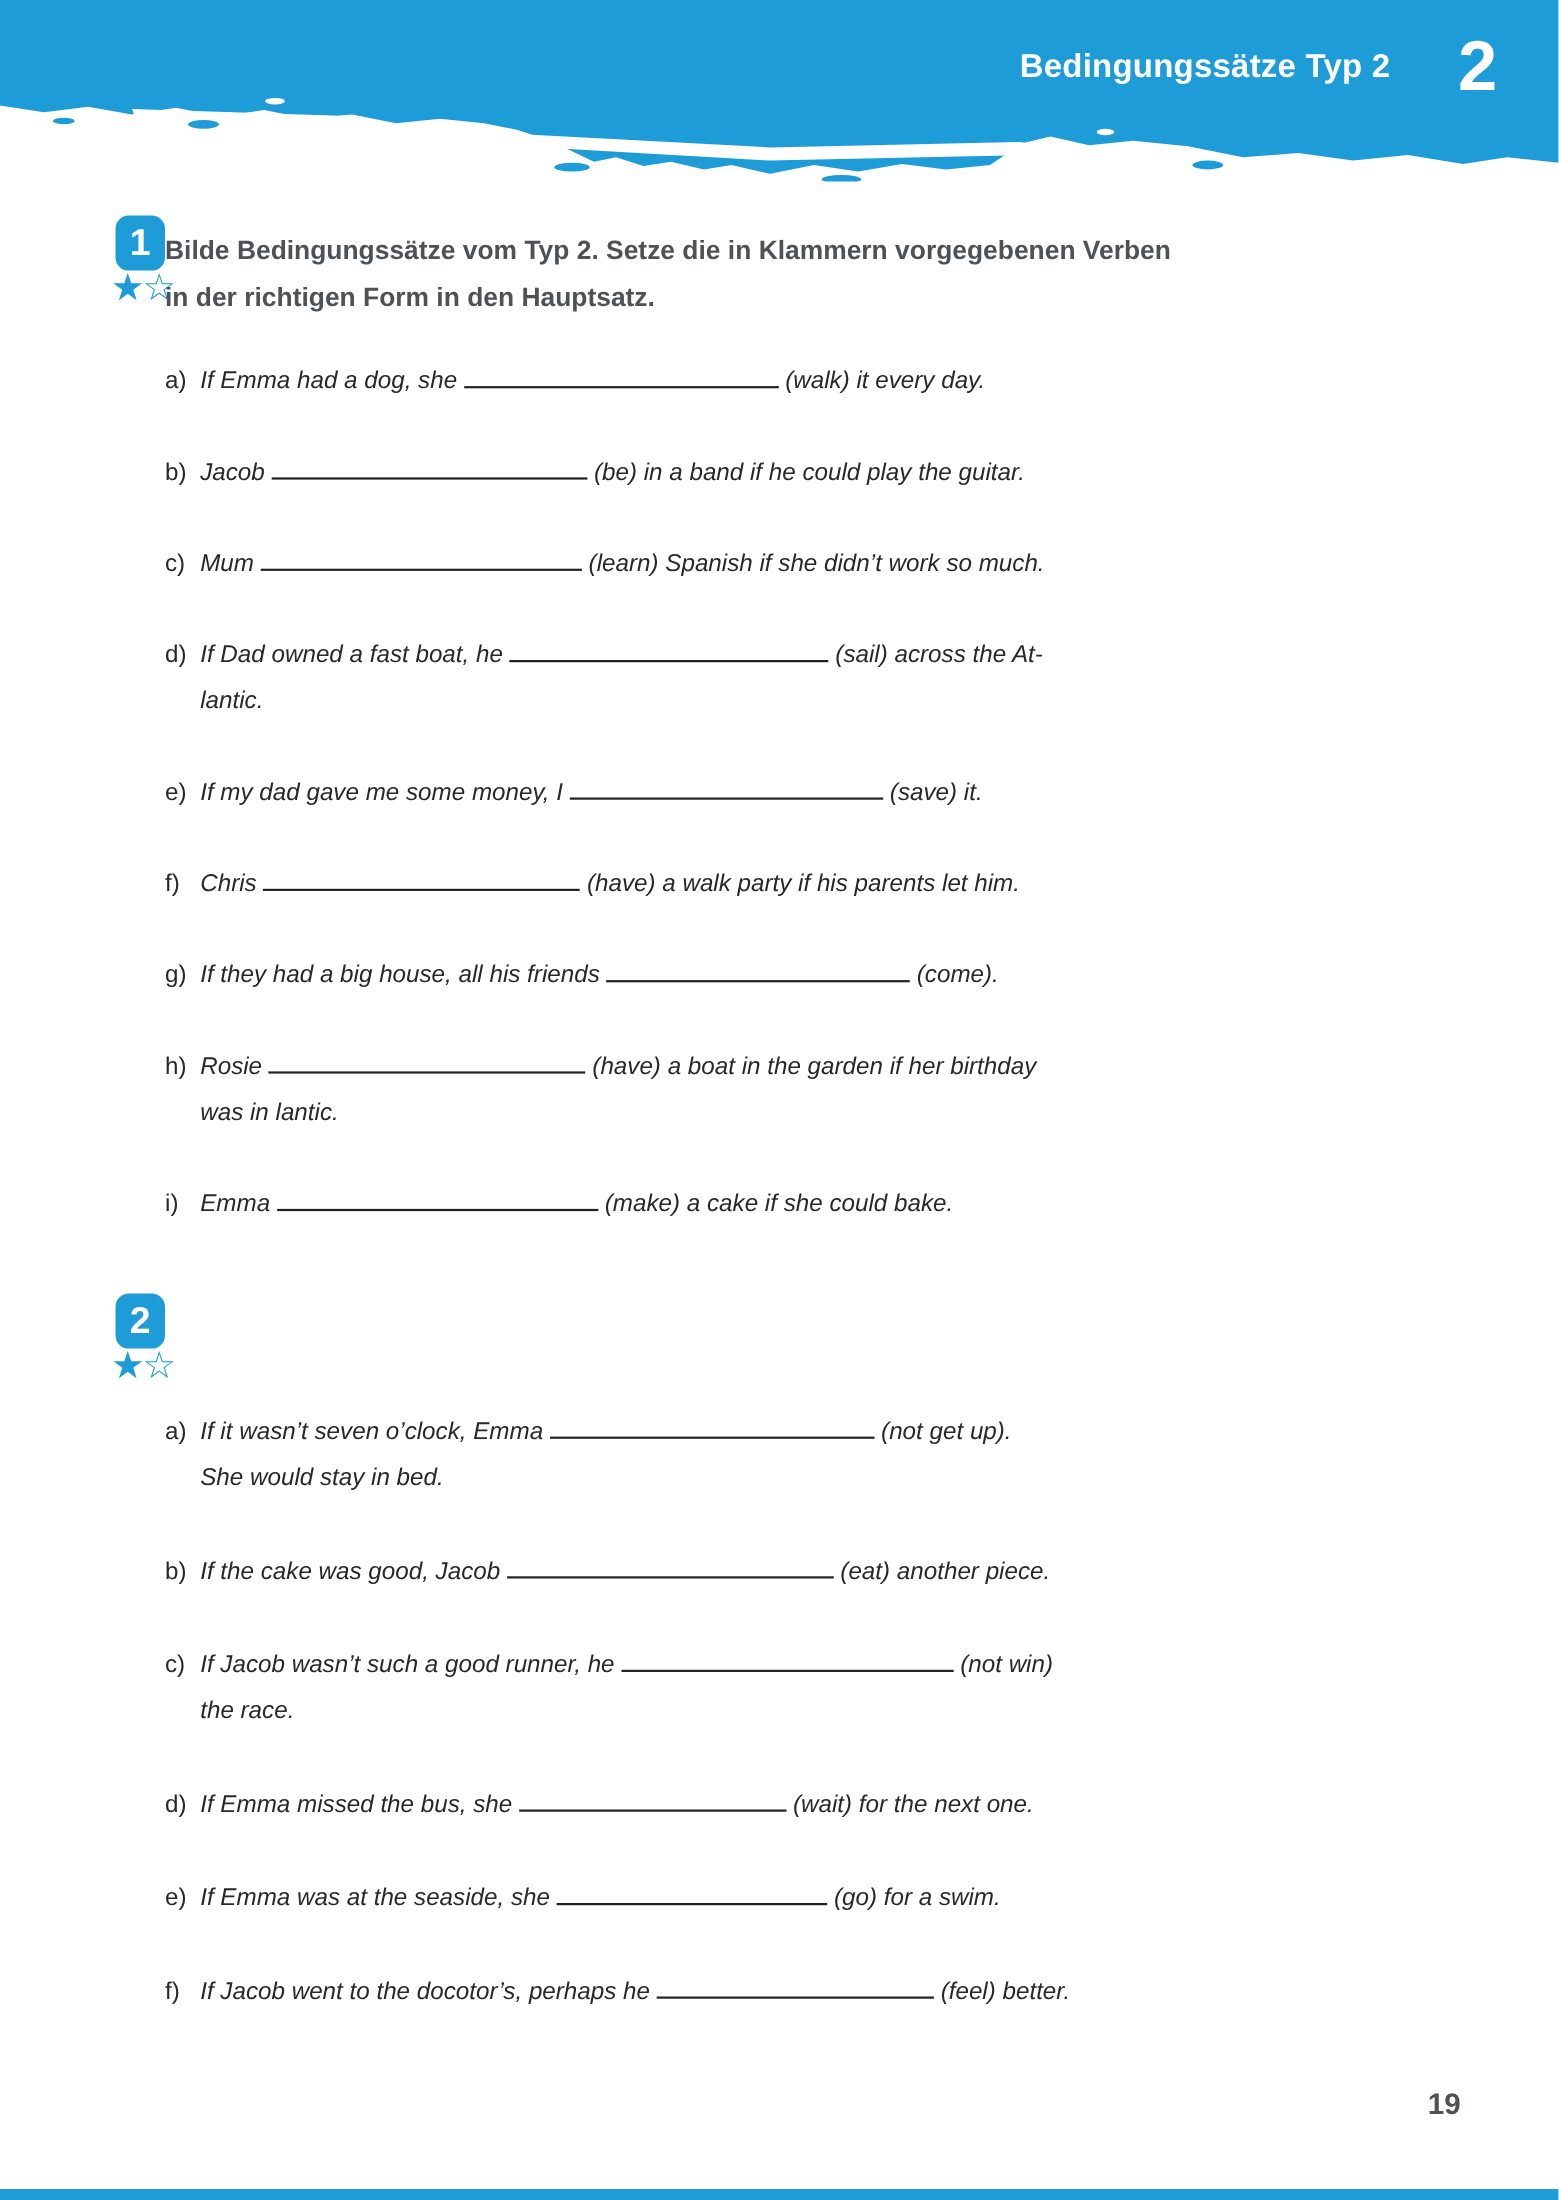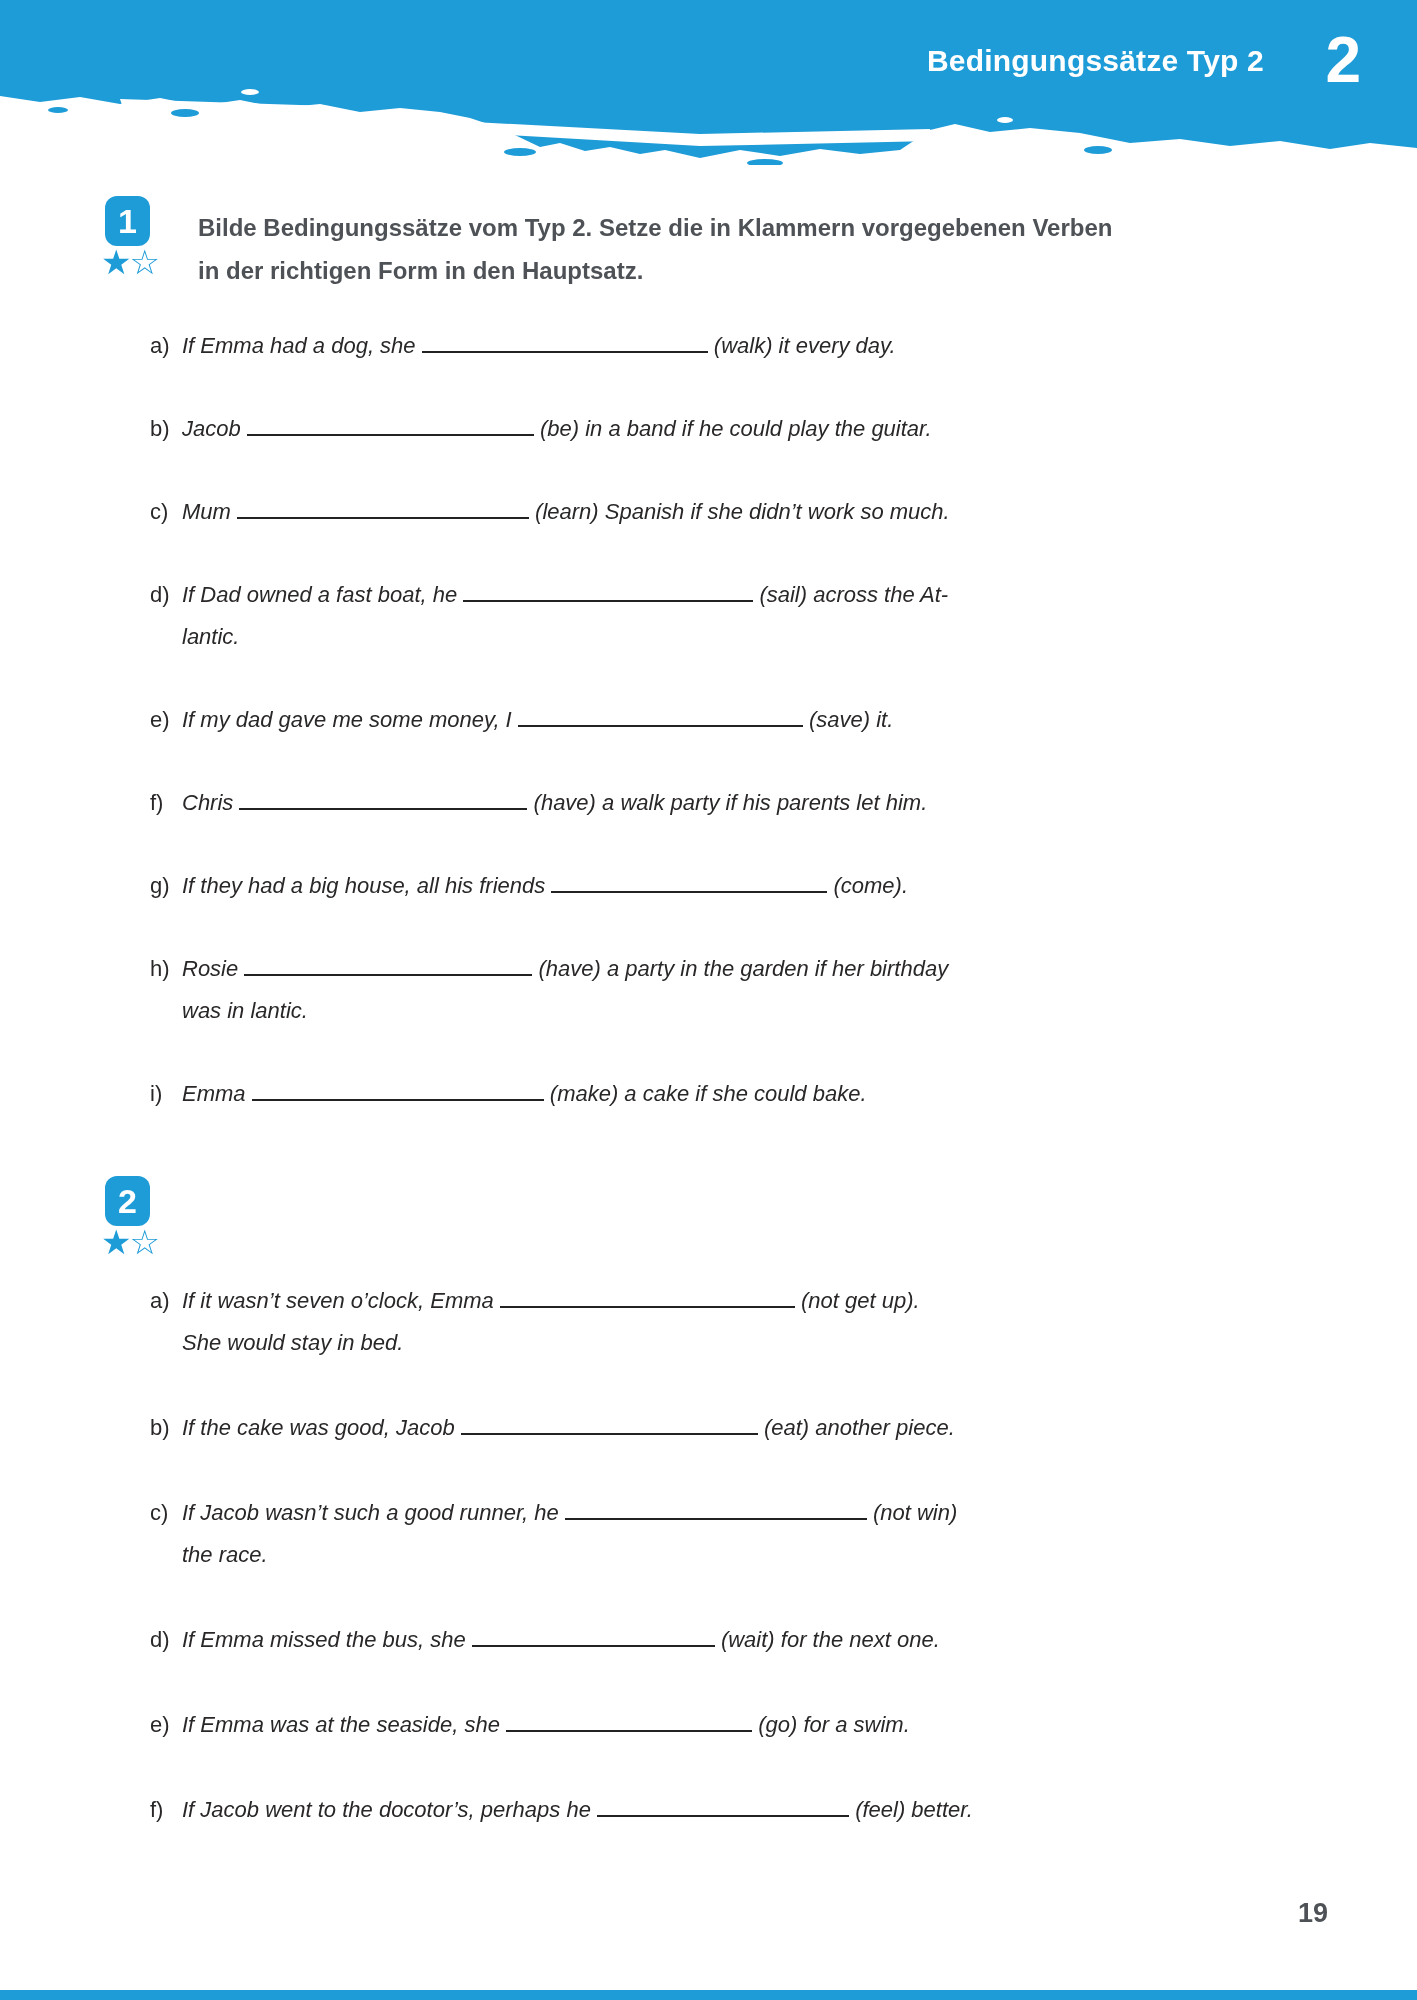--- a/index.html
+++ b/index.html
@@ -31,21 +31,21 @@
     display:flex;align-items:center;justify-content:center;
     color:#ffffff;font-size:34px;font-weight:bold;
   }
   .ex-stars{
     position:absolute;left:101px;top:46px;width:80px;
     font-size:34px;line-height:40px;color:#1e9cd7;letter-spacing:-2px;
     white-space:nowrap;
   }
   .ex-instruction{
     position:absolute;left:150px;top:10px;width:1170px;
-    font-size:24px;font-weight:bold;line-height:43px;color:#4e5256;margin-left:48px;
+    font-size:24px;font-weight:bold;line-height:43px;color:#4e5256;
   }
   .ex-items{position:absolute;left:150px;width:1190px;}
   .ex-1 .ex-items{top:129px;}
   .ex-2 .ex-items{top:104px;}
   .item{display:flex;margin-bottom:41px;}
   .ex-2 .item{margin-bottom:43px;}
   .item-label{flex:none;width:32px;font-size:22px;line-height:42px;color:#2a2729;}
   .item-body{flex:1;font-size:22px;line-height:42px;color:#2a2729;font-style:italic;}
   .blank{
     display:inline-block;height:1em;vertical-align:baseline;
@@ -120,21 +120,21 @@
         <div class="item">
           <span class="item-label">f)</span>
           <span class="item-body"><span>Chris </span><span class="blank" style="width: 288px;"></span><span> (have) a walk party if his parents let him.</span></span>
         </div>
         <div class="item">
           <span class="item-label">g)</span>
           <span class="item-body"><span>If they had a big house, all his friends </span><span class="blank" style="width: 276px;"></span><span> (come).</span></span>
         </div>
         <div class="item">
           <span class="item-label">h)</span>
-          <span class="item-body"><span>Rosie </span><span class="blank" style="width: 288px;"></span><span> (have) a party in the garden if her birthday</span><br><span>was in lantic.</span></span>
+          <span class="item-body"><span>Rosie </span><span class="blank" style="width: 288px;"></span><span> (have) a boat in the garden if her birthday</span><br><span>was in lantic.</span></span>
         </div>
         <div class="item">
           <span class="item-label">i)</span>
           <span class="item-body"><span>Emma </span><span class="blank" style="width: 292px;"></span><span> (make) a cake if she could bake.</span></span>
         </div>
       </div>
   </section>
 
   <section class="exercise ex-2">
     <div class="ex-badge">2</div>

